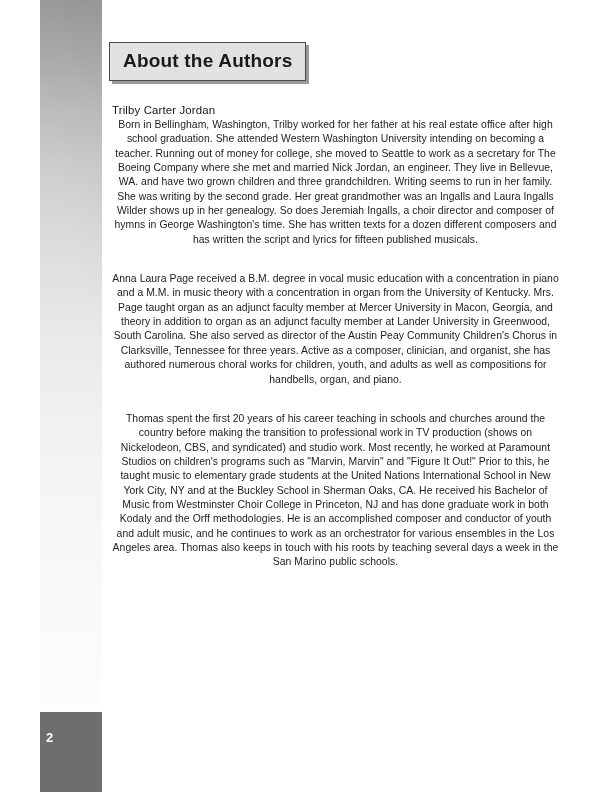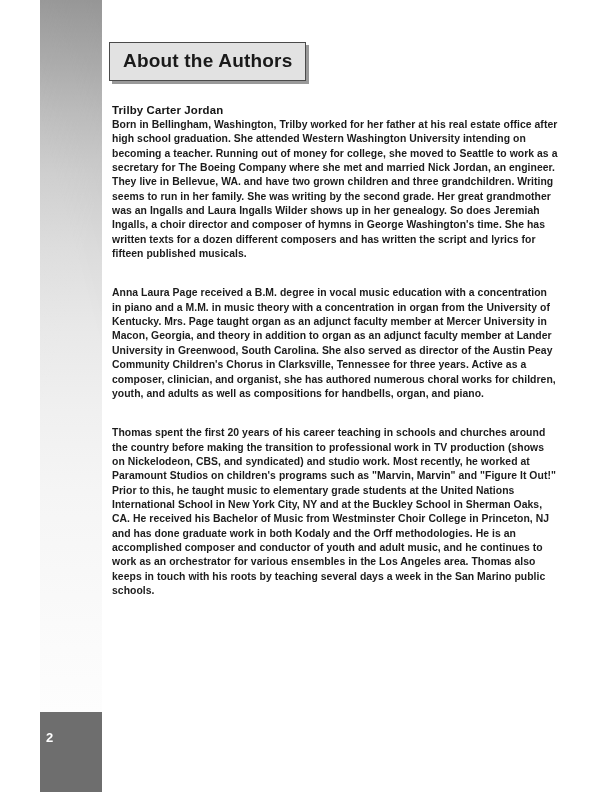--- a/index.html
+++ b/index.html
@@ -102,33 +102,32 @@
   }
 
   .bio {
     margin-bottom: 16px;
   }
   .bio:last-child {
     margin-bottom: 0;
   }
   .bio-name {
     font-size: 11.4px;
-    font-weight: bold;
+    font-weight: normal;
     color: #141414;
     margin: 0 0 2px 0;
     letter-spacing: 0.15px;
   }
   .bio-body {
     font-size: 10.4px;
     line-height: 14.35px;
     color: #1c1c1c;
     margin: 0;
-    text-align: left;
+    text-align: center;
     letter-spacing: 0.05px;
-    font-weight: bold;
   }
   .gap-large { height: 9px; }
 </style>
 </head>
 <body>
 
 <div class="page">
 
   <div class="side-band"></div>
   <div class="side-band-texture"></div>

